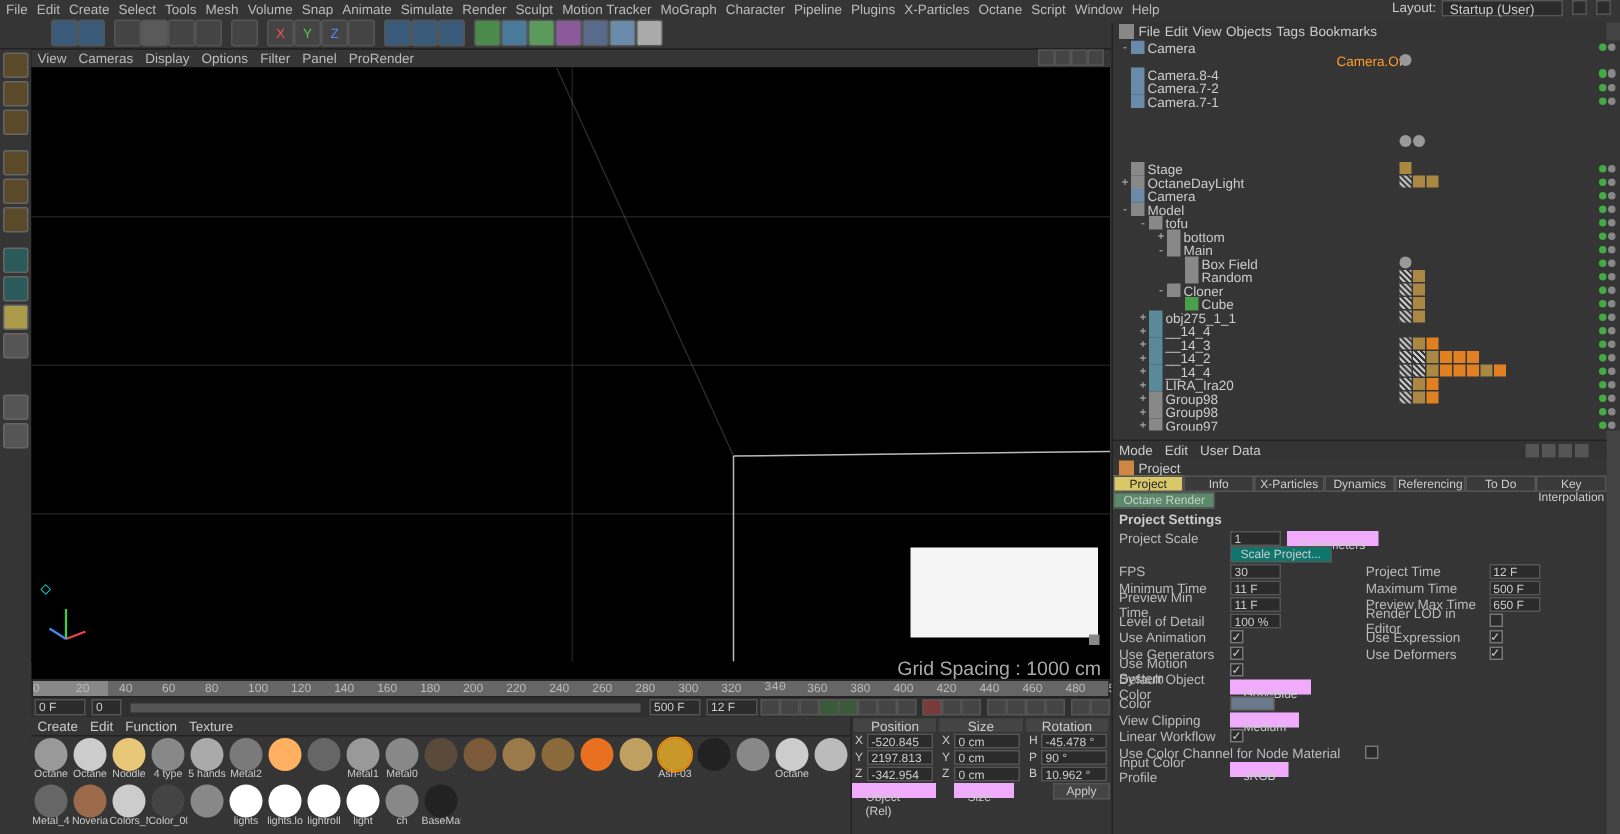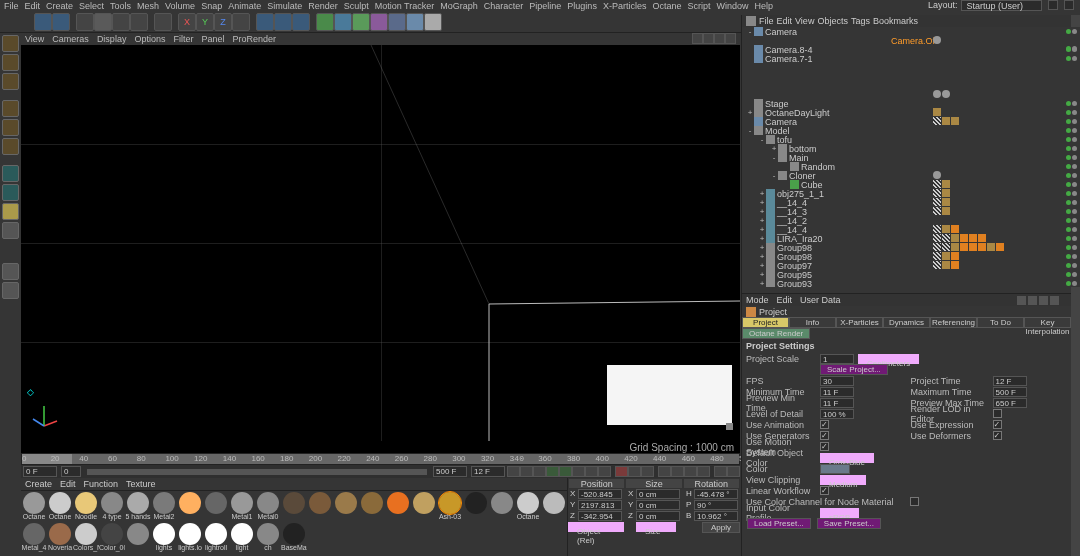--- a/index.html
+++ b/index.html
@@ -30,21 +30,21 @@
 .vp-menu{height:12px;background:#353535;display:flex;align-items:center;padding:0 4px;gap:8px}
 .vp-menu span{font-size:9px;color:#bbb}
 .vp-nav{position:absolute;right:4px;top:0;height:12px;display:flex;gap:0}
 .vp-nav div{width:11px;height:11px;background:#444;border:1px solid #555}
 .vp-label{position:absolute;left:4px;top:14px;font-size:9px;color:#888}
 .viewport-3d{position:absolute;left:0;top:12px;right:0;bottom:12px;background:#000}
 .grid-line{position:absolute;background:#555;opacity:.35}
 .white-rect{position:absolute;left:586px;top:320px;width:125px;height:60px;background:#f5f5f5}
 .handle{position:absolute;right:7px;top:378px;width:7px;height:7px;background:#888}
 .gizmo{position:absolute;left:8px;bottom:10px;width:30px;height:30px}
-.grid-spacing{position:absolute;right:6px;bottom:0;font-size:10px;color:#aaa}
+.grid-spacing{position:absolute;right:6px;bottom:0;font-size:13px;color:#aaa}
 .dot{position:absolute;color:#0ff;font-size:9px}
 
 
 .timeline{position:absolute;left:21px;top:453px;width:719px;height:25px;background:#2f2f2f}
 .ruler{height:12px;background:linear-gradient(to right,#666 0,#888 7%,#666 7%);position:relative;border:1px solid #222}
 .ruler .tick{position:absolute;top:0;font-size:8px;color:#bbb}
 .ruler .active{position:absolute;left:0;width:7%;height:100%;background:#888}
 .time-controls{height:13px;display:flex;align-items:center;background:#2f2f2f}
 .time-field{background:#2b2b2b;border:1px solid #555;width:34px;height:11px;font-size:8px;padding:0 2px;margin:0 2px}
 .time-slider{flex:1;height:6px;background:#555;margin:0 4px}
@@ -107,21 +107,21 @@
 .atab{flex:1;background:#3a3a3a;border:1px solid #555;text-align:center;font-size:8px;line-height:9px}
 .atab.act{background:#d8c868;color:#222}
 .subtab{height:11px}
 .subtab span{display:inline-block;background:#5a8a6a;border:1px solid #555;padding:0 6px;font-size:8px;line-height:9px}
 .shead{font-size:9px;font-weight:bold;padding:2px 4px}
 .arow{display:flex;align-items:center;height:11px;padding:0 4px;gap:4px}
 .albl{width:70px;font-size:9px;color:#bbb}
 .albl2{width:78px;font-size:9px;color:#bbb}
 .aval{background:#2b2b2b;border:1px solid #555;height:10px;width:34px;font-size:8px;padding:0 2px}
 .add{background:#444;border:5px solid #f0abfc;height:10px;font-size:8px;padding:0 4px}
-.wbtn{background:#701a75;border:1px solid #555;height:11px;font-size:8px;padding:0 6px;margin:1px}
+.wbtn{background:#0f766e;border:1px solid #555;height:11px;font-size:8px;padding:0 6px;margin:12px}
 .chk{width:9px;height:9px;border:1px solid #777;display:inline-block;background:#2b2b2b}
 .chk.on::after{content:"✓";font-size:8px;color:#ccc;position:relative;top:-2px}
 .colbox{width:30px;height:10px;border:1px solid #555;background:#6a7a8a}
 .split{display:flex}
 .split>div{flex:1}
 
 svg{display:block}
 </style>
 </head>
 <body>
@@ -589,20 +589,29 @@
         <span class="oic cam"></span>
         <span class="onm">Camera.8-4</span>
         <span class="dots">
           <i class="g"></i>
           <i></i>
         </span>
       </div>
       <div class="orow" style="padding-left: 4px;">
         <span class="exp"></span>
         <span class="oic cam"></span>
+        <span class="onm">Camera.7-2</span>
+        <span class="dots">
+          <i class="g"></i>
+          <i></i>
+        </span>
+      </div>
+      <div class="orow" style="padding-left: 4px;">
+        <span class="exp"></span>
+        <span class="oic cam"></span>
         <span class="onm">Camera.7-1</span>
         <span class="dots">
           <i class="g"></i>
           <i></i>
         </span>
       </div>
       <div class="orow" style="padding-left: 4px; margin-top: 36px;">
         <span class="exp"></span>
         <span class="oic null"></span>
         <span class="onm">Stage</span>
@@ -653,20 +662,29 @@
         <span class="onm">bottom</span>
         <span class="dots">
           <i class="g"></i>
           <i></i>
         </span>
       </div>
       <div class="orow" style="padding-left: 28px;">
         <span class="exp">-</span>
         <span class="oic null"></span>
         <span class="onm">Main</span>
+        <span class="dots">
+          <i class="g"></i>
+          <i></i>
+        </span>
+      </div>
+      <div class="orow" style="padding-left: 40px;">
+        <span class="exp"></span>
+        <span class="oic null"></span>
+        <span class="onm">Box Field</span>
         <span class="dots">
           <i class="g"></i>
           <i></i>
         </span>
       </div>
       <div class="orow" style="padding-left: 40px;">
         <span class="exp"></span>
         <span class="oic null"></span>
         <span class="onm">Random</span>
         <span class="dots">
@@ -906,18 +924,14 @@
         <span class="chk on"></span>
       </div>
     <div class="arow">
         <span class="albl" style="width:160px">Use Color Channel for Node Material</span>
         <span class="chk"></span>
       </div>
     <div class="arow">
         <span class="albl">Input Color Profile</span>
         <div class="add">sRGB</div>
       </div>
-    <div class="arow">
-      <div class="wbtn">Load Preset...</div>
-      <div class="wbtn">Save Preset...</div>
-    </div>
   </div>
 </div>
 
 </body></html>

